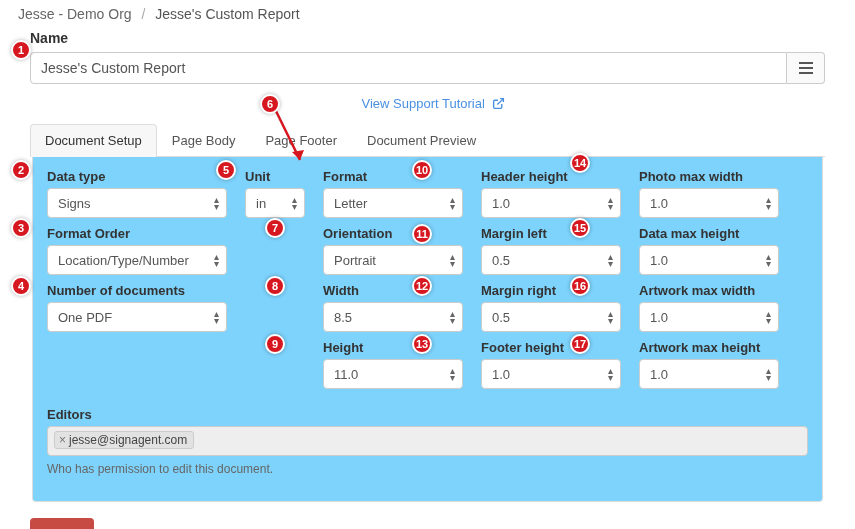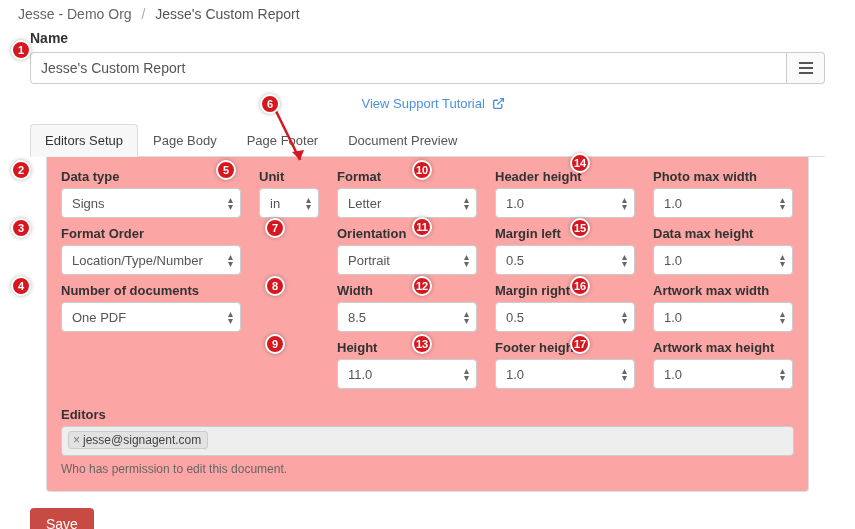--- a/index.html
+++ b/index.html
@@ -78,25 +78,25 @@
     border-radius:4px 4px 0 0;
   }
   .tab.active {
     background:#f7f7f7;
     border-color:#ddd;
     color:#333;
   }
 
   
   .panel {
-    background:#fca5a5;
+    background:#7dd3fc;
     border:1px solid #ddd;
     border-top:none;
-    margin: 0 28px;
-    padding:12px 14px 15px 14px;
+    margin: 0 14px;
+    padding:12px 14px 25px 14px;
     border-radius:0 0 4px 4px;
   }
 
   .grid {
     display:grid;
     grid-template-columns: 180px 60px 140px 140px 140px;
     column-gap: 18px;
     row-gap: 4px;
     align-items:start;
   }
@@ -223,21 +223,21 @@
       <svg width="13" height="13" viewBox="0 0 24 24" fill="none" stroke="#4a90e2" stroke-width="2.5">
         <path d="M18 13v6a2 2 0 0 1-2 2H5a2 2 0 0 1-2-2V8a2 2 0 0 1 2-2h6"></path>
         <polyline points="15 3 21 3 21 9"></polyline>
         <line x1="10" y1="14" x2="21" y2="3"></line>
       </svg>
     </span>
   </div>
 
   
   <div class="tabs">
-    <div class="tab active">Editors Setup</div>
+    <div class="tab active">Document Setup</div>
     <div class="tab">Page Body</div>
     <div class="tab">Page Footer</div>
     <div class="tab">Document Preview</div>
   </div>
 
   
   <div class="panel">
     <div class="grid">
 
       <div class="vcol col-data">
@@ -386,21 +386,21 @@
   <div class="dot" style="left:11px;top:40px">1</div>
   <div class="dot" style="left:11px;top:160px">2</div>
   <div class="dot" style="left:11px;top:218px">3</div>
   <div class="dot" style="left:11px;top:276px">4</div>
   <div class="dot" style="left:216px;top:160px">5</div>
   <div class="dot" style="left:260px;top:94px">6</div>
   <div class="dot" style="left:265px;top:218px">7</div>
   <div class="dot" style="left:265px;top:276px">8</div>
   <div class="dot" style="left:265px;top:334px">9</div>
   <div class="dot" style="left:412px;top:160px">10</div>
-  <div class="dot" style="left:412px;top:217px">11</div>
+  <div class="dot" style="left:412px;top:224px">11</div>
   <div class="dot" style="left:412px;top:276px">12</div>
   <div class="dot" style="left:412px;top:334px">13</div>
   <div class="dot" style="left:570px;top:153px">14</div>
   <div class="dot" style="left:570px;top:218px">15</div>
   <div class="dot" style="left:570px;top:276px">16</div>
   <div class="dot" style="left:570px;top:334px">17</div>
 
   
   <svg class="arrow" style="left:270px;top:104px" width="40" height="66">
     <line x1="5" y1="5" x2="30" y2="56" stroke="#d7171f" stroke-width="2.5"></line>

